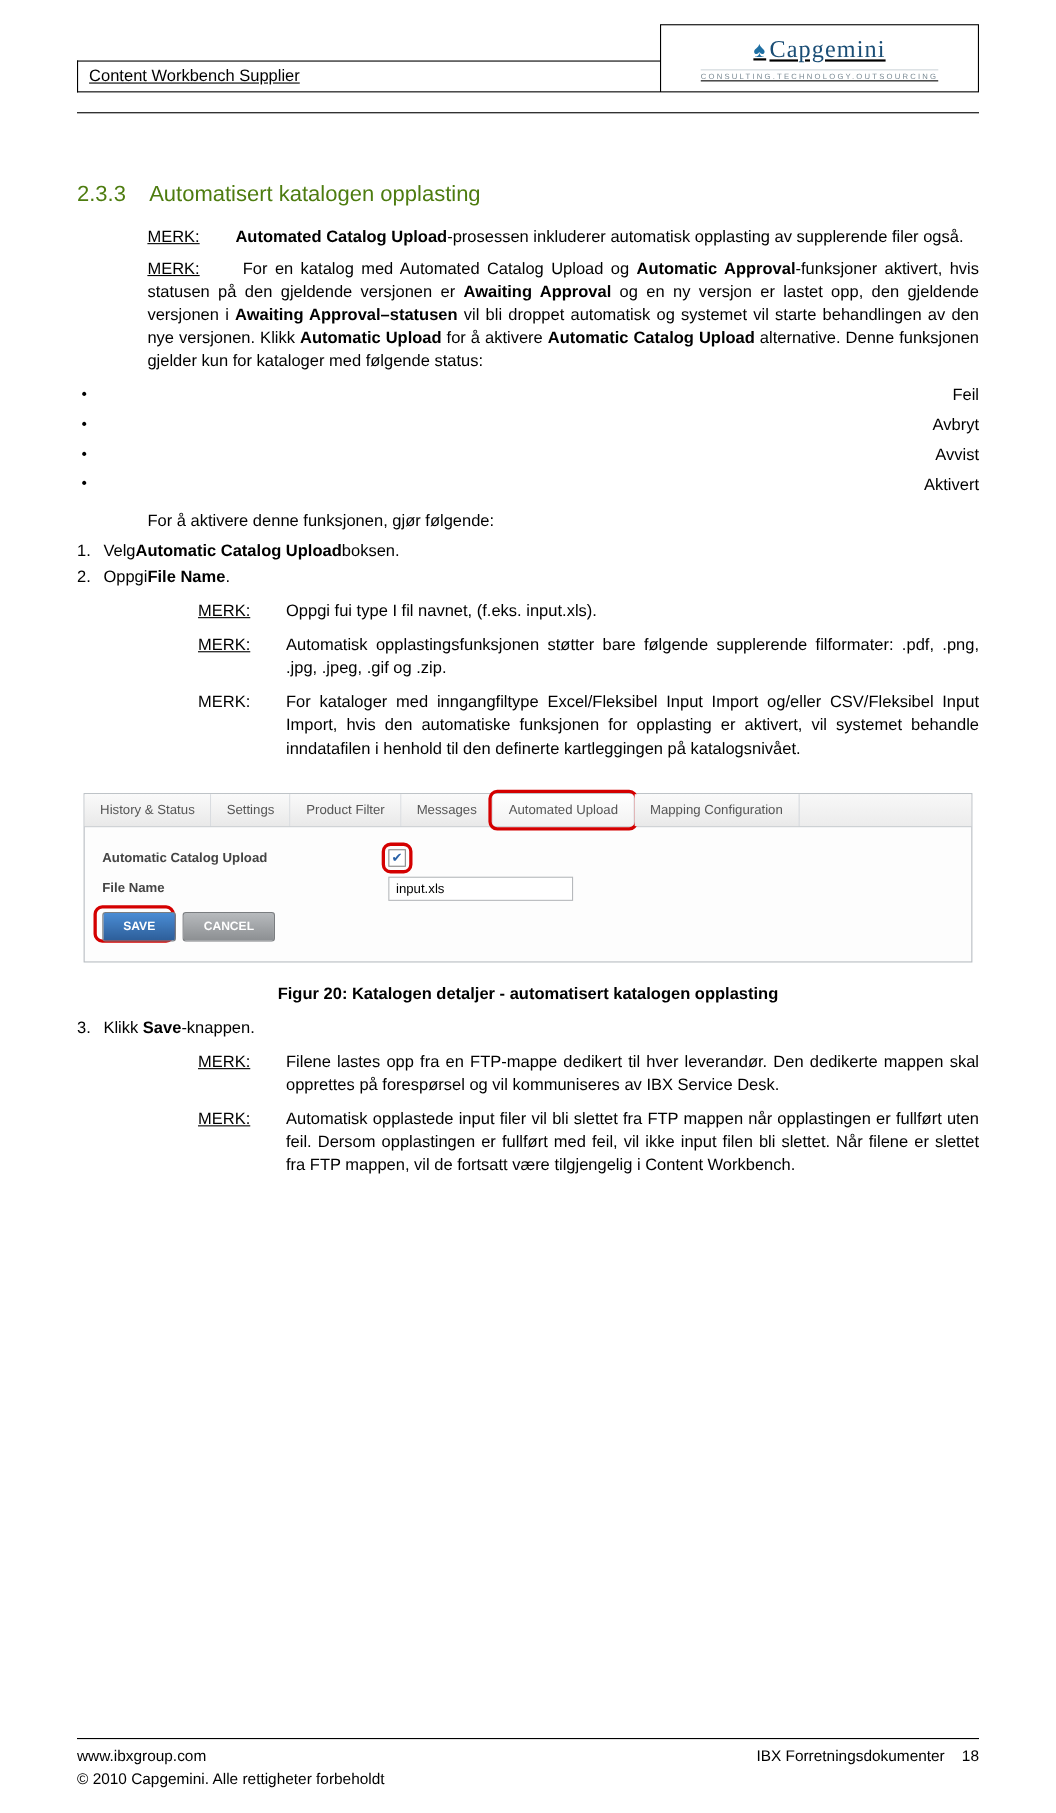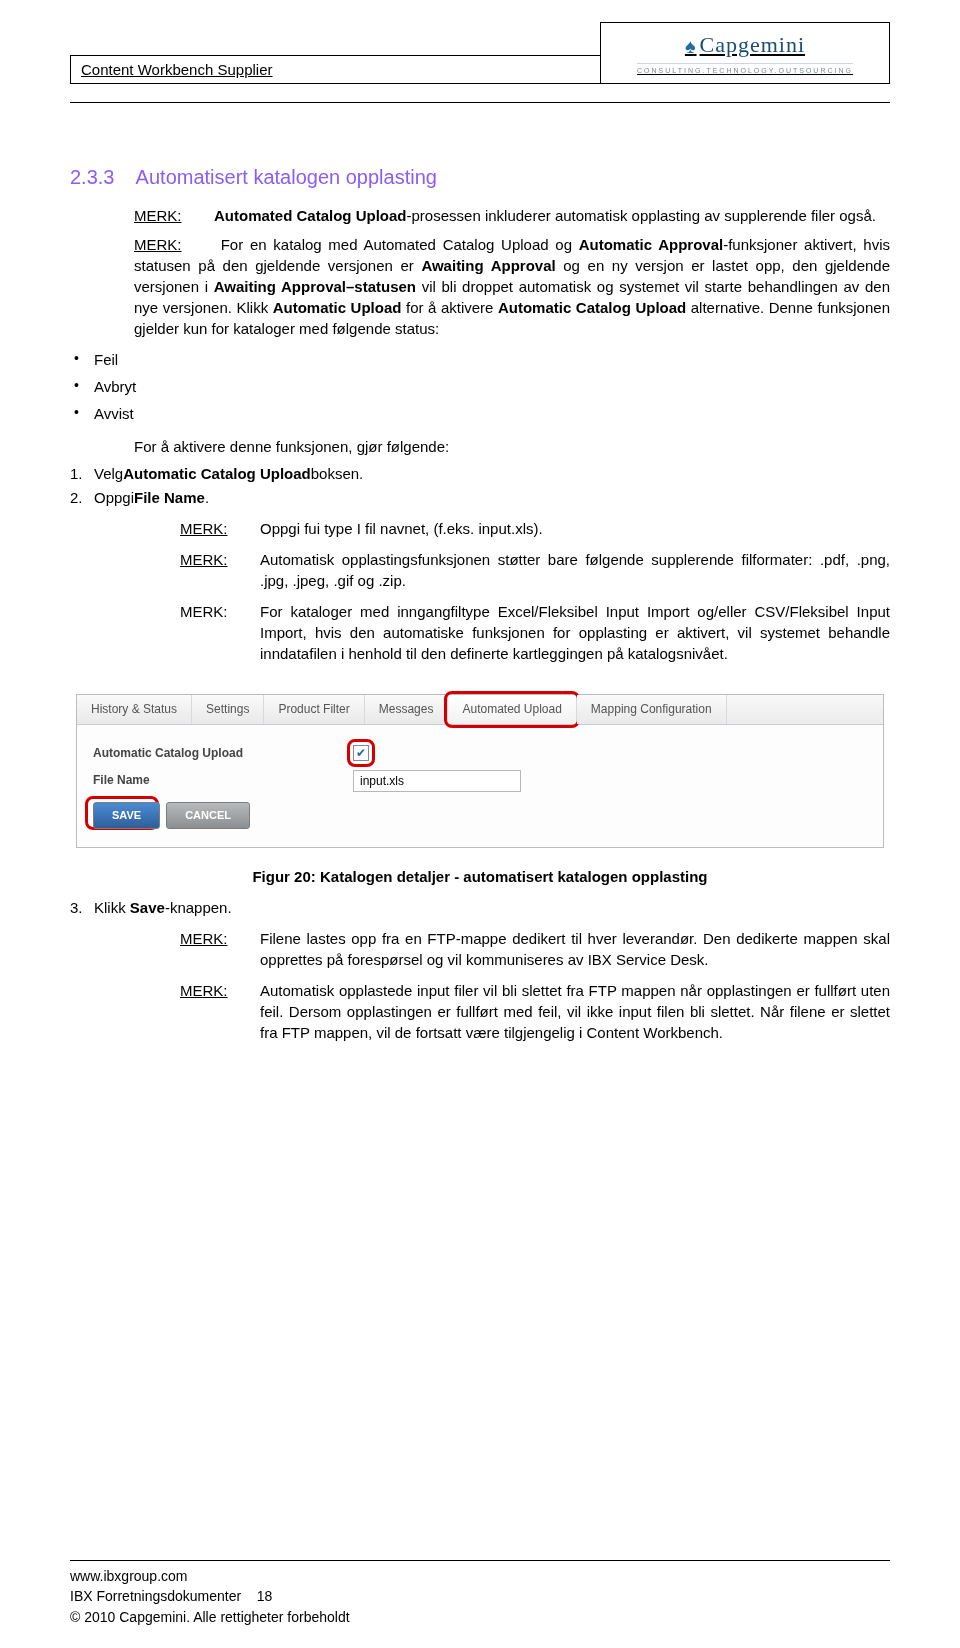--- a/index.html
+++ b/index.html
@@ -16,27 +16,27 @@
   .page { padding: 22px 70px 0 70px; }
   .hdr { display: flex; justify-content: space-between; align-items: flex-end; text-decoration: underline; }
   .hdr-left-top { border: 1px solid #000; border-right: none; padding: 3px 10px; width: 530px; }
   .hdr-left-bottom { border: 1px solid #000; border-right: none; border-top: none; padding: 3px 10px; width: 530px; }
   .hdr-right { border: 1px solid #000; width: 295px; height: 62px; display:flex; align-items:center; justify-content:center; flex-direction:column; }
   .logo-name { font-family: Georgia, serif; font-size: 22px; color:#1a4d75; letter-spacing:1px; display:flex; align-items:center; }
   .logo-spade { color:#1f6fa3; font-size:20px; margin-right:3px; }
   .logo-sub { font-size:7px; letter-spacing:2px; color:#7a8a94; border-top:1px solid #cfd6db; padding-top:2px; margin-top:2px; }
   .rule { border:none; border-top:1px solid #000; margin:18px 0 0 0; }
   .content { padding-top: 60px; }
-  h2.sec { color:#8b5cf6; font-size:20px; font-weight:normal; margin-bottom:14px; }
+  h2.sec { color:#4d7c0f; font-size:20px; font-weight:normal; margin-bottom:14px; }
   .indent1 { margin-left: 64px; }
   .indent2 { margin-left: 110px; }
   .note-row { display:flex; margin-bottom:4px; }
   .note-lbl { text-decoration: underline; width: 80px; flex-shrink:0; }
   .bodytext { margin-bottom: 10px; text-align: justify; }
-  ul.bul { list-style: none; margin: 8px 0 12px 0; }
+  ul.bul { list-style: none; margin: 8px 0 12px 0; text-align: right; }
   ul.bul li { position:relative; padding-left: 24px; margin: 6px 0; }
   ul.bul li:before { content:"•"; position:absolute; left:4px; font-size:14px; }
   ol.num { list-style: none; margin: 6px 0 10px 0; }
   ol.num li { position:relative; padding-left: 24px; margin: 3px 0; }
   ol.num li .n { position:absolute; left:0; width:20px; }
   .merk-table { margin-top:6px; }
   .merk-table .note-row .note-body { flex:1; text-align: justify; }
   .merk-gap { margin-top:10px; }
   .screenshot-wrap { margin: 30px 0 18px 0; padding: 0 6px; }
   .ss { border:1px solid #b8bdc2; background:#fdfdfd; font-size:12px; color:#333; }
@@ -50,21 +50,21 @@
   .ss-chk { width:16px; height:16px; border:1px solid #888; background:#fff; display:flex; align-items:center; justify-content:center; font-size:12px; color:#2a62a8; position:relative; }
   .ss-chk .red-ring { inset:-7px; }
   .ss-input { border:1px solid #b6b9bc; height:22px; padding:2px 6px; font-size:12px; width:168px; background:#fff; }
   .ss-btns { display:flex; gap:6px; margin-top:10px; position:relative; }
   .ss-btn { padding:5px 18px; border:1px solid #7a7d80; border-radius:3px; font-size:11px; font-weight:bold; color:#fff; position:relative; }
   .ss-btn.save { background:linear-gradient(#4a8cd4,#2d5e99); }
   .ss-btn.cancel { background:linear-gradient(#b7babd,#8c8f92); }
   .red-ring2 { position:absolute; left:-8px; top:-6px; right:auto; width:74px; height:34px; border:3px solid #d40000; border-radius:8px; }
   .fig-cap { text-align:center; font-weight:bold; margin: 16px 0 10px 0; }
   .footer { position:absolute; bottom:20px; left:70px; right:70px; }
-  .footer .fr { border-top:1px solid #000; padding-top:6px; display:flex; justify-content:space-between; font-size:14px;flex-direction:column; }
+  .footer .fr { border-top:1px solid #000; padding-top:6px; display:flex; justify-content:space-between; font-size:14px; }
   .footer .fr .pnum { font-weight:normal; }
   .footer .sub { font-size:14px; margin-top:2px; }
   b { font-weight:bold; }
 </style>
 </head>
 <body>
 
 <div class="page">
   <div class="hdr">
     <div>
@@ -97,20 +97,21 @@
 
     <div class="bodytext indent1" style="margin-top:8px;">
       <span class="note-lbl" style="display:inline-block; text-decoration:underline;">MERK:</span>
       <span>For en katalog med Automated Catalog Upload og </span><b>Automatic Approval</b><span>-funksjoner aktivert, hvis statusen på den gjeldende versjonen er </span><b>Awaiting Approval</b><span> og en ny versjon er lastet opp, den gjeldende versjonen i </span><b>Awaiting Approval–statusen</b><span> vil bli droppet automatisk og systemet vil starte behandlingen av den nye versjonen. Klikk </span><b>Automatic Upload</b><span> for å aktivere </span><b>Automatic Catalog Upload</b><span> alternative. Denne funksjonen gjelder kun for kataloger med følgende status:</span>
     </div>
 
     <ul class="bul indent2">
       <li>Feil</li>
       <li>Avbryt</li>
       <li>Avvist</li>
+      <li>Aktivert</li>
     </ul>
 
     <div class="indent1">For å aktivere denne funksjonen, gjør følgende:</div>
 
     <ol class="num indent2">
       <li><span class="n">1.</span><span>Velg</span><b>Automatic Catalog Upload</b><span>boksen.</span></li>
       <li><span class="n">2.</span><span>Oppgi</span><b>File Name</b><span>.</span></li>
     </ol>
 
     <div class="indent2 merk-table">

